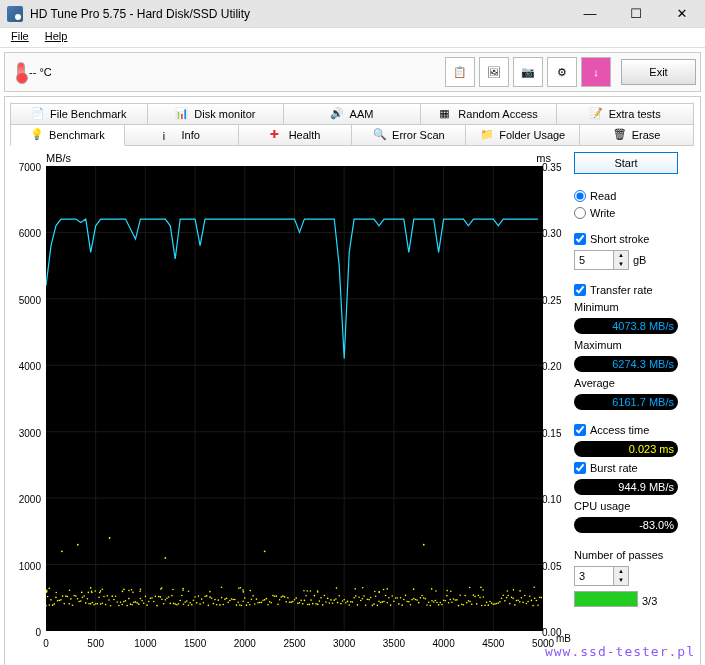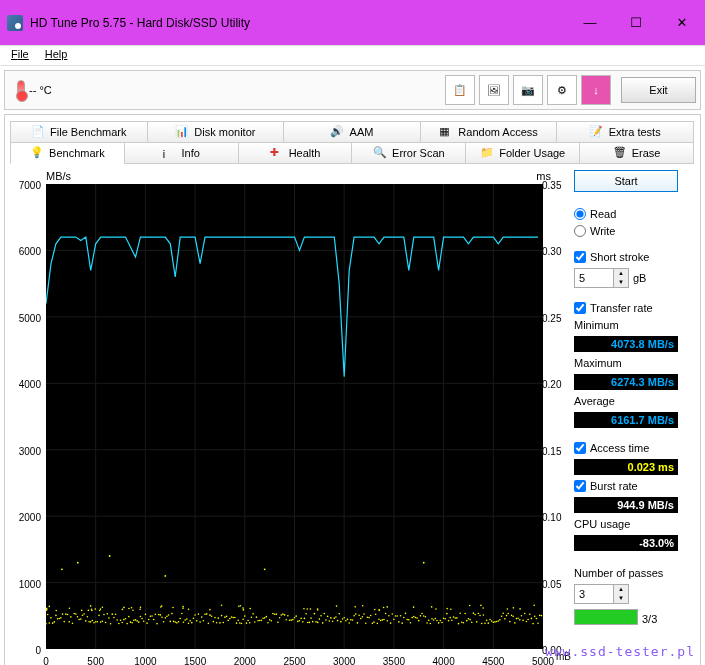--- a/index.html
+++ b/index.html
@@ -1,17 +1,17 @@
 <!DOCTYPE html>
 <html><head>
 <meta charset="utf-8">
 <style>
 * { margin: 0; padding: 0; box-sizing: border-box; font-family: "Segoe UI", Tahoma, sans-serif; font-size: 11px; }
 body { background: #fff; width: 705px; height: 665px; overflow: hidden; position: relative; }
-.titlebar { height: 46px; background: #d946ef; display: flex; align-items: center; border-bottom: 1px solid #ddd; justify-content: space-between; }
+.titlebar { height: 28px; background: #e5e5e5; display: flex; align-items: center; border-bottom: 1px solid #ddd; justify-content: space-between; }
 .titlebar-icon { width: 16px; height: 16px; margin: 0 7px; background: linear-gradient(135deg,#4a7ab0,#2c5a8a); border-radius: 2px; position: relative; }
 .titlebar-icon::after { content:""; position:absolute; width:6px; height:6px; background:#fff; border-radius:50%; bottom:2px; right:2px; }
 .titlebar-text { flex: 1; font-size: 12px; }
 .winbtns { display: flex; }
 .winbtn { width: 46px; height: 30px; display: flex; align-items: center; justify-content: center; font-size: 13px; }
 .menubar { height: 20px; display: flex; align-items: flex-start; padding: 0 5px; gap: 4px; border-bottom: 1px solid #e0e0e0; }
 .menu-item { padding: 2px 6px; }
 .menu-item span { text-decoration: underline; }
 .toolbar { height: 40px; border: 1px solid #ccc; margin: 4px; display: flex; align-items: center; padding: 2px 4px; gap: 4px; background: #fafafa; }
 .drive-select { flex: 0 0 375px; height: 26px; border: 1px solid #aaa; background: #fff; display: flex; align-items: center; padding: 0 6px; justify-content: space-between; }
@@ -42,21 +42,21 @@
 .sidebar { width: 112px; padding-left: 8px; display: flex; flex-direction: column; gap: 5px; }
 .start-btn { height: 22px; border: 1.5px solid #0078d7; background: linear-gradient(#fff,#e5f1fb); width: 100%; }
 .radio-row, .check-row { display: flex; align-items: center; gap: 4px; font-size: 11px; }
 .radio-row input, .check-row input { width:12px; height:12px; }
 .stroke-row { display: flex; align-items: center; gap: 4px; }
 .spinner { width: 55px; height: 20px; border: 1px solid #aaa; display: flex; align-items: center; background:#fff; }
 .spinner input { width: 38px; border: none; padding: 0 4px; font-size:11px; outline:none; }
 .spinner-btns { display:flex; flex-direction:column; width:15px; border-left:1px solid #aaa; }
 .spinner-btns div { height:9px; font-size:6px; text-align:center; line-height:8px; background:#eee; }
 .stat-label { font-size: 11px; }
-.stat-val { background: #000; color: #0af; font-weight: bold; padding: 2px 4px; font-size: 11px; text-align: right; }
+.stat-val { background: #000; color: #0af; font-weight: normal; padding: 2px 4px; font-size: 11px; text-align: right; border-radius: 8px; }
 .stat-val.yellow { color: #ff0; }
 .stat-val.white { color: #fff; }
 .progress-row { display: flex; align-items: flex-end; gap: 4px; }
 .progress-bar { width: 64px; height: 16px; border: 1px solid #aaa; background: #fff; }
 .progress-bar-fill { height: 100%; background: #2c2; }
 .watermark { position: absolute; bottom: 6px; right: 10px; color: #8b5cf6; font-size: 13px; font-family: monospace; letter-spacing: 1px; }
 svg .grid line { stroke: #1a1a1a; }
 </style>
 </head>
 <body>

